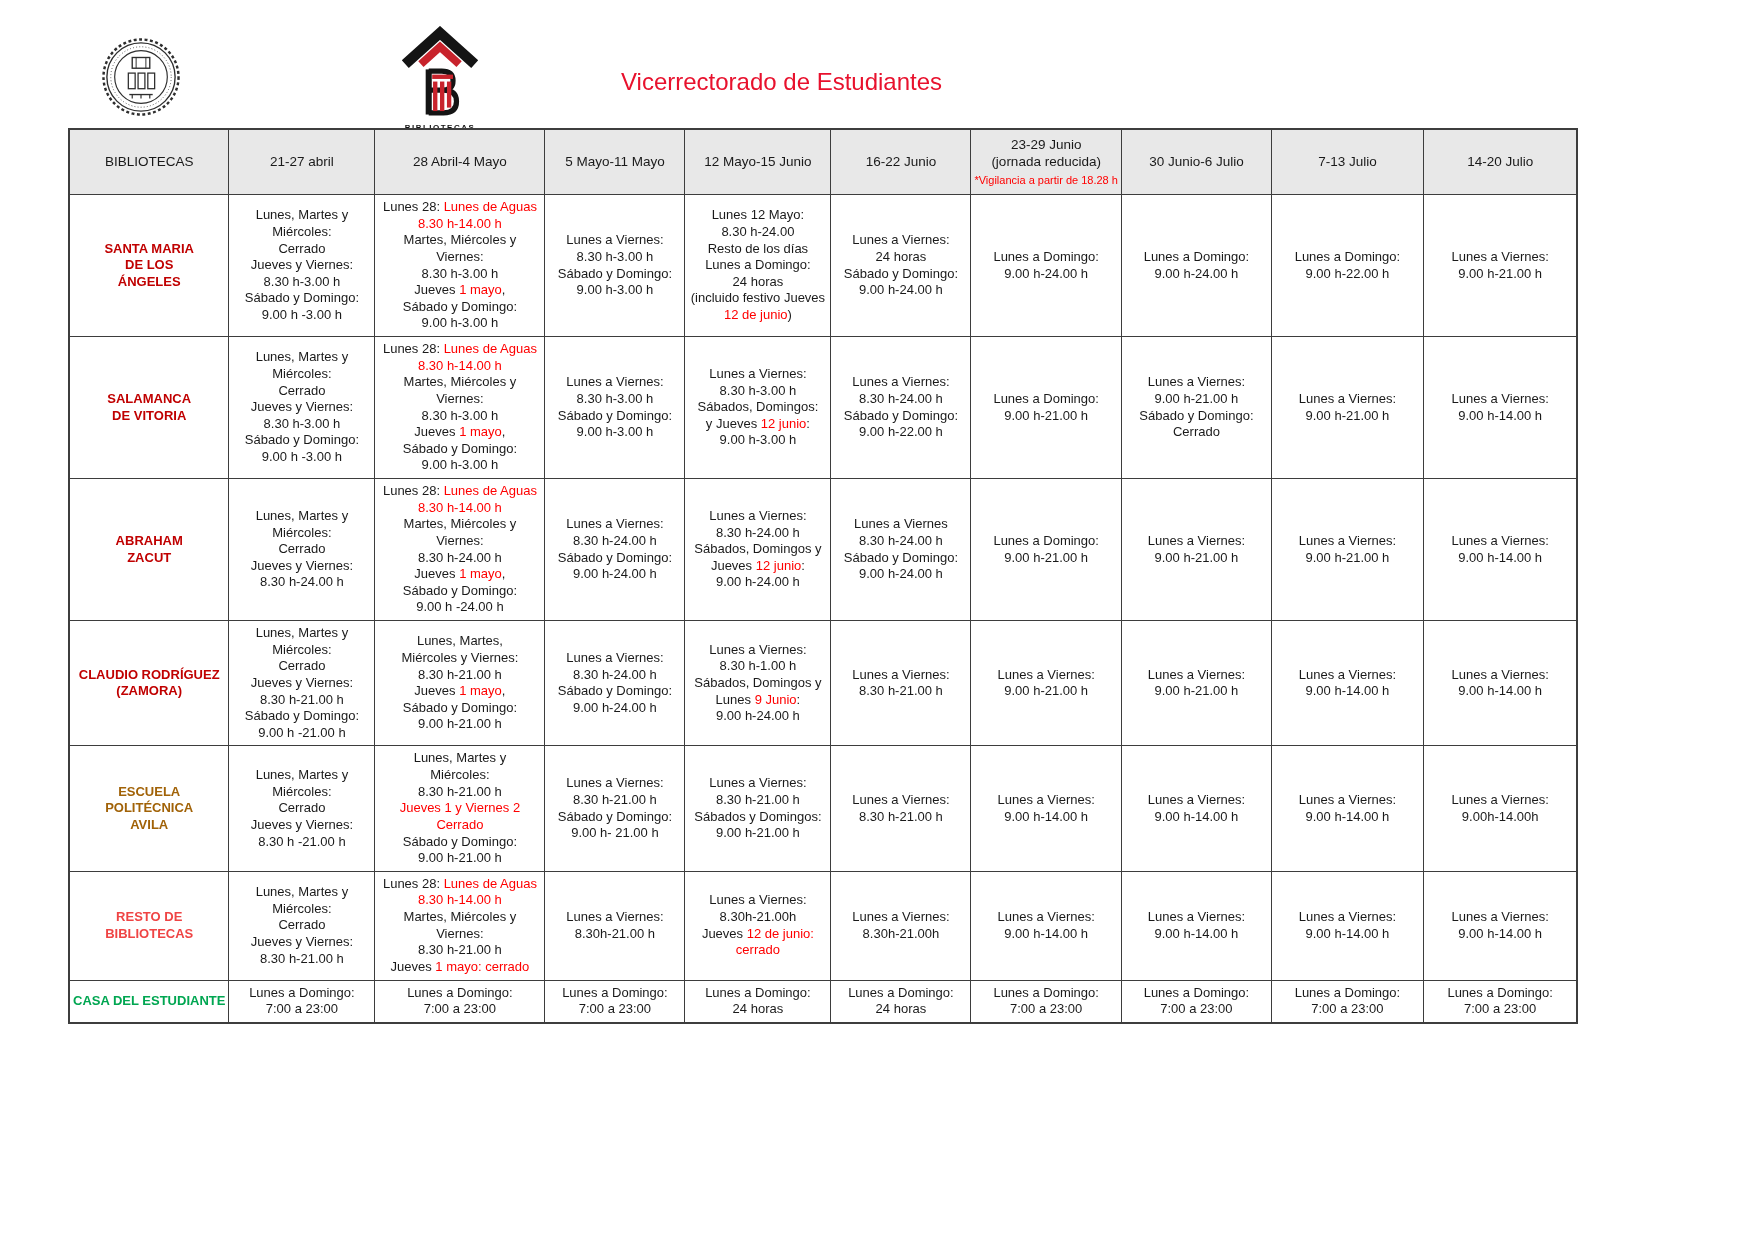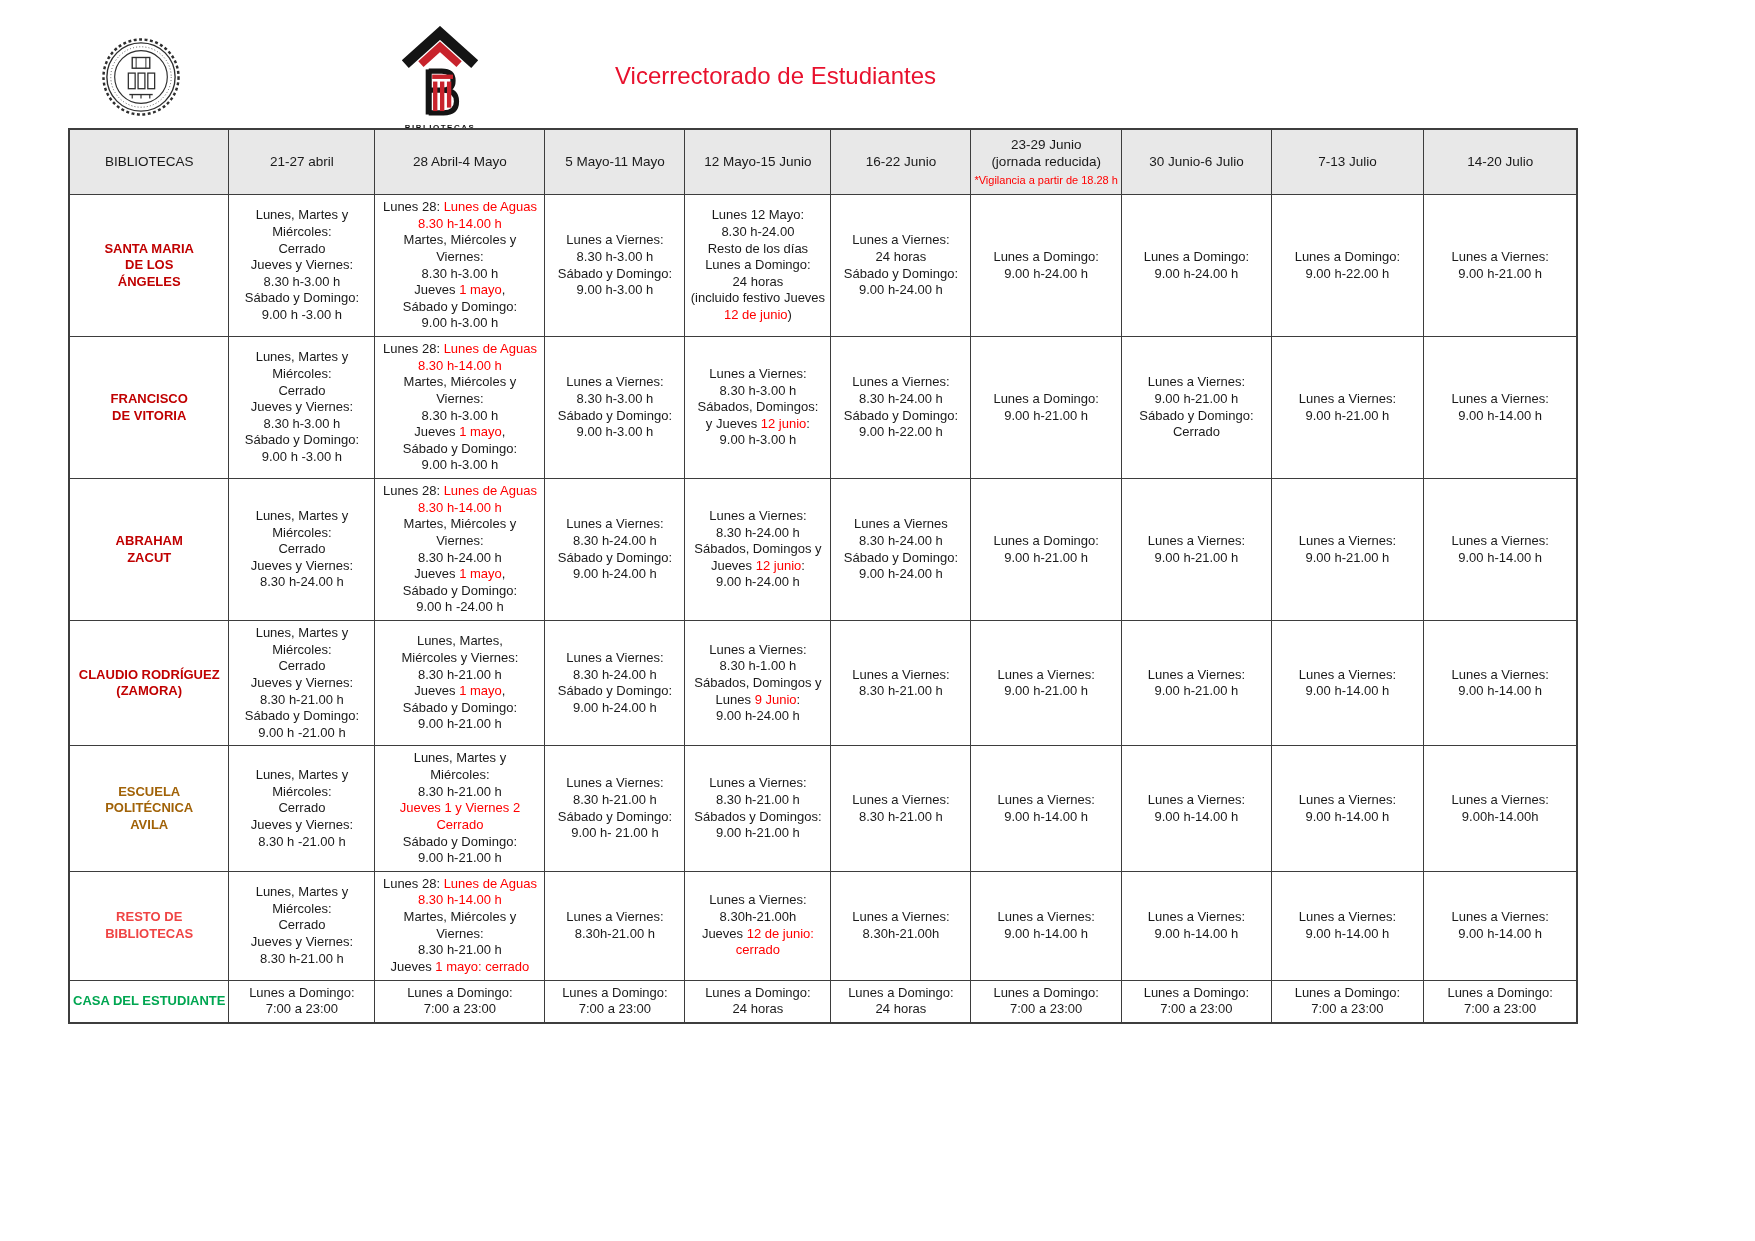--- a/index.html
+++ b/index.html
@@ -9,21 +9,21 @@
   
   .seal{position:absolute;left:102px;top:38px;width:78px;height:78px;}
   .wordmark{position:absolute;left:188px;top:46px;width:190px;}
   .wordmark .wm-line{font-family:"Liberation Serif",serif;font-weight:bold;
         color:#c41531;font-size:26px;line-height:0.95;letter-spacing:1px;}
   .wm-rule{width:170px;height:1px;background:#9a9a9a;margin:6px 0 4px 0;}
   .wm-sub{font-size:9px;color:#6d6d6d;letter-spacing:0.6px;}
   .biblogo{position:absolute;left:392px;top:26px;width:96px;text-align:center;}
   .biblogo .cap1{font-size:8px;font-weight:bold;letter-spacing:1.5px;color:#111;margin-top:1px;}
   .biblogo .cap2{font-size:6.5px;letter-spacing:0.5px;color:#111;}
-  .doc-title{position:absolute;left:615px;top:62px;margin:0;
+  .doc-title{position:absolute;left:615px;top:62px;margin:6px;
         font-size:24px;font-weight:400;color:#e8112d;}
 
   
   table.schedule{position:absolute;left:68px;top:128px;border-collapse:collapse;
         table-layout:fixed;border:2px solid #3d3d3d;}
   .schedule th,.schedule td{border:1px solid #3d3d3d;padding:4px 3px;
         text-align:center;vertical-align:middle;font-size:13px;line-height:1.28;}
   .schedule thead th{background:#e8e8e8;font-weight:normal;font-size:13.5px;height:56px;}
   .schedule thead .red{font-size:11px;}
   .schedule tbody th{font-weight:bold;background:#fff;}
@@ -177,21 +177,21 @@
             <div class="ln"><span>Lunes a Domingo:</span></div>
             <div class="ln"><span>9.00 h-22.00 h</span></div>
           </td>
           <td>
             <div class="ln"><span>Lunes a Viernes:</span></div>
             <div class="ln"><span>9.00 h-21.00 h</span></div>
           </td>
         </tr>
         <tr>
           <th style="color: rgb(192, 0, 0);">
-            <div class="ln"><span>FRANCISCO</span></div>
+            <div class="ln"><span>SALAMANCA</span></div>
             <div class="ln"><span>DE VITORIA</span></div>
           </th>
           <td>
             <div class="ln"><span>Lunes, Martes y</span></div>
             <div class="ln"><span>Miércoles:</span></div>
             <div class="ln"><span>Cerrado</span></div>
             <div class="ln"><span>Jueves y Viernes:</span></div>
             <div class="ln"><span>8.30 h-3.00 h</span></div>
             <div class="ln"><span>Sábado y Domingo:</span></div>
             <div class="ln"><span>9.00 h -3.00 h</span></div>

